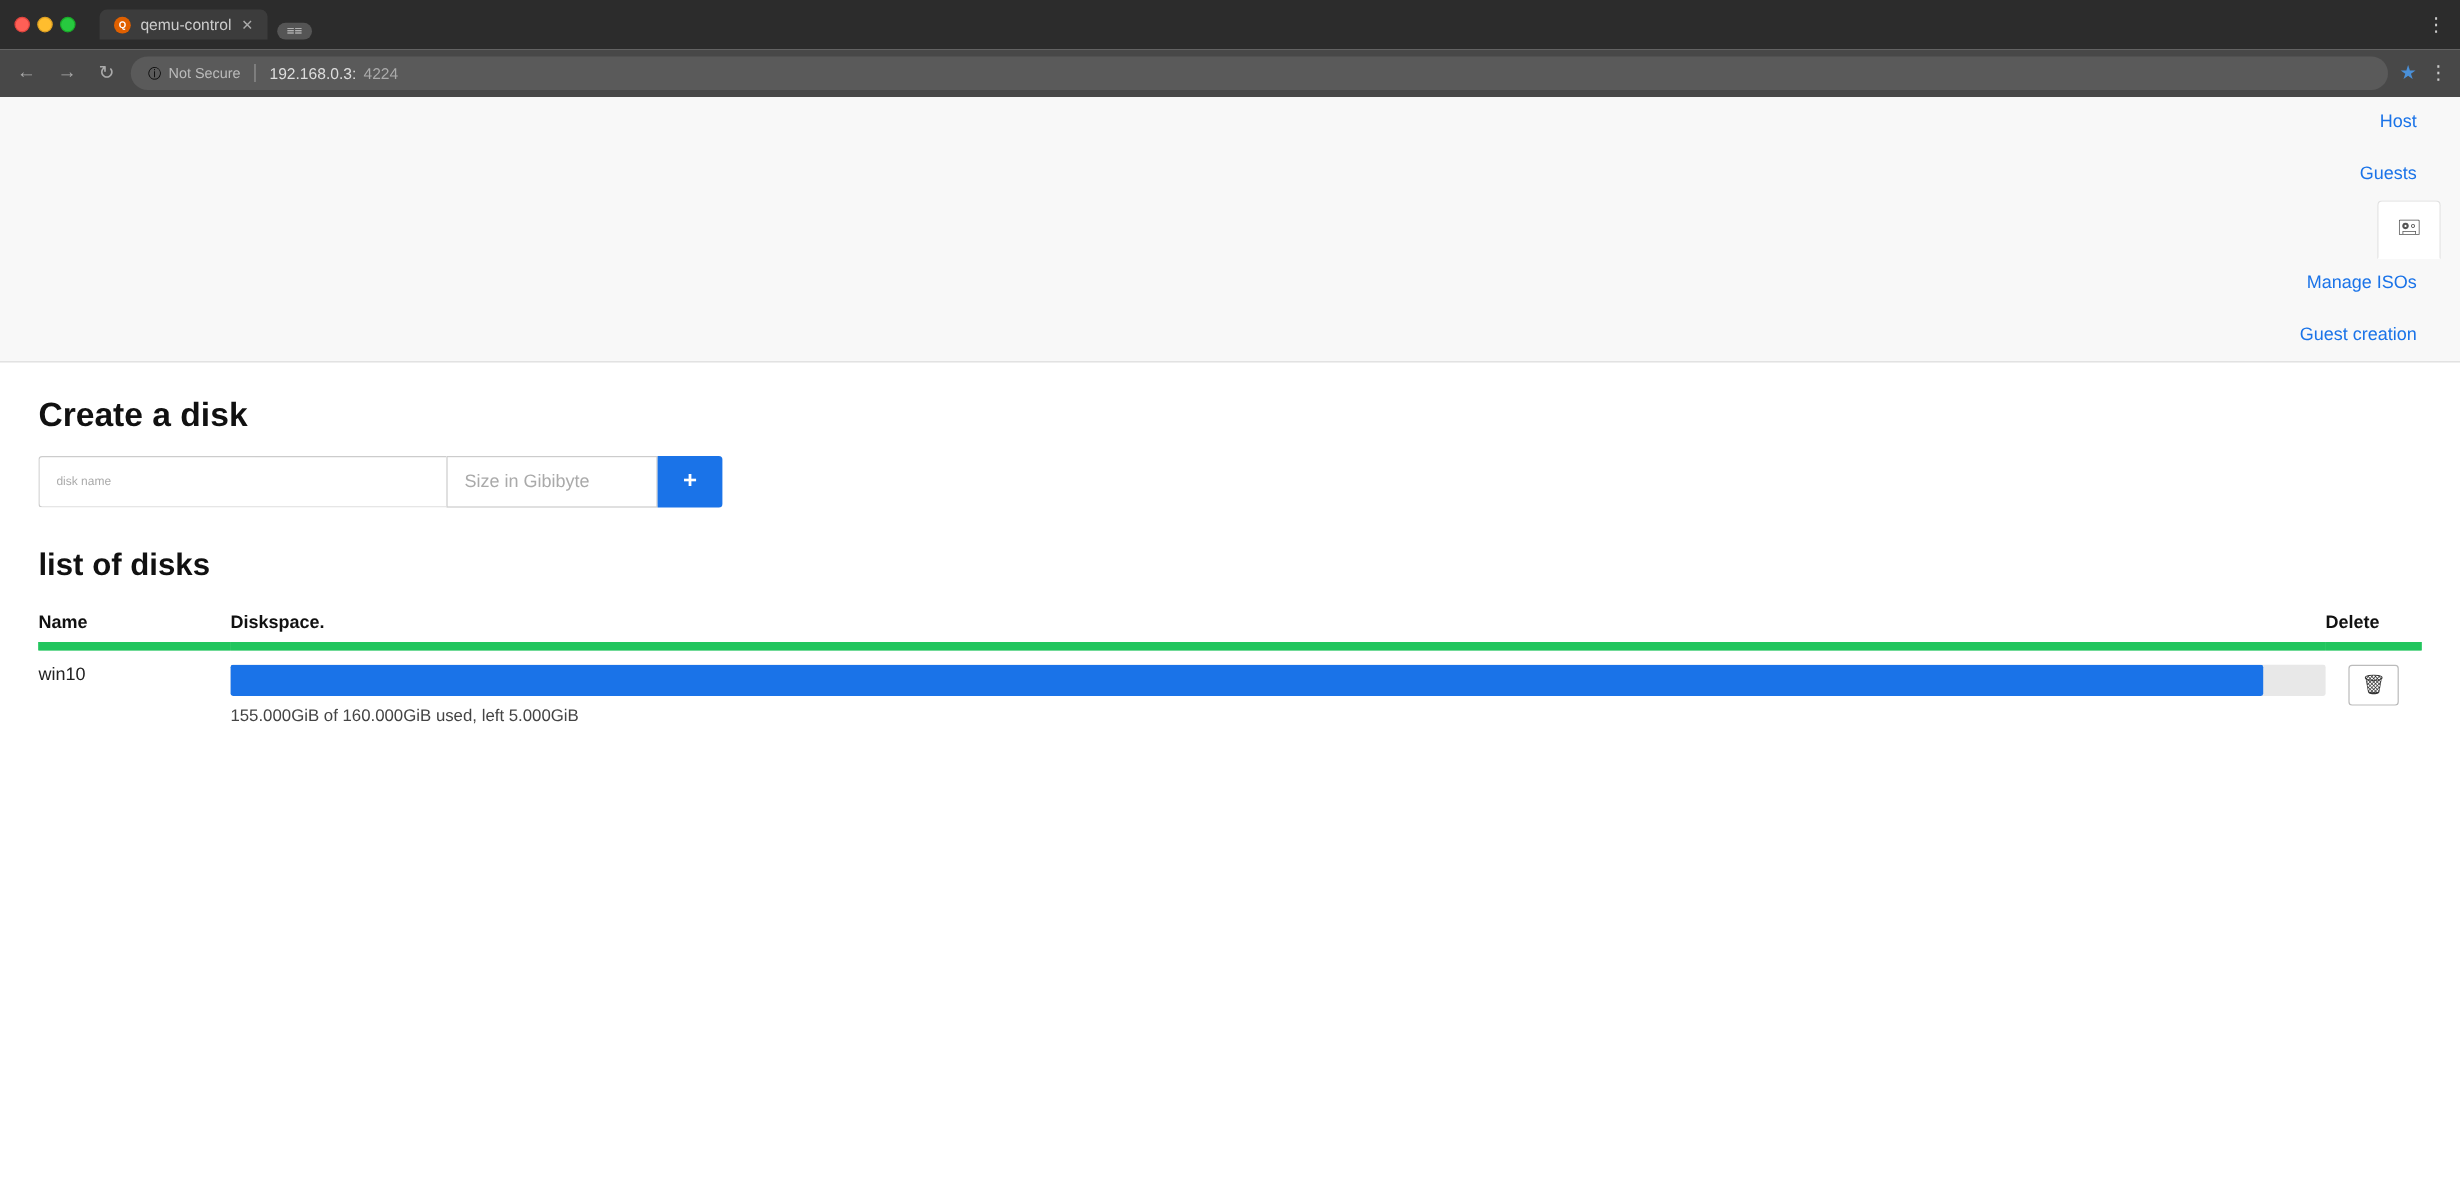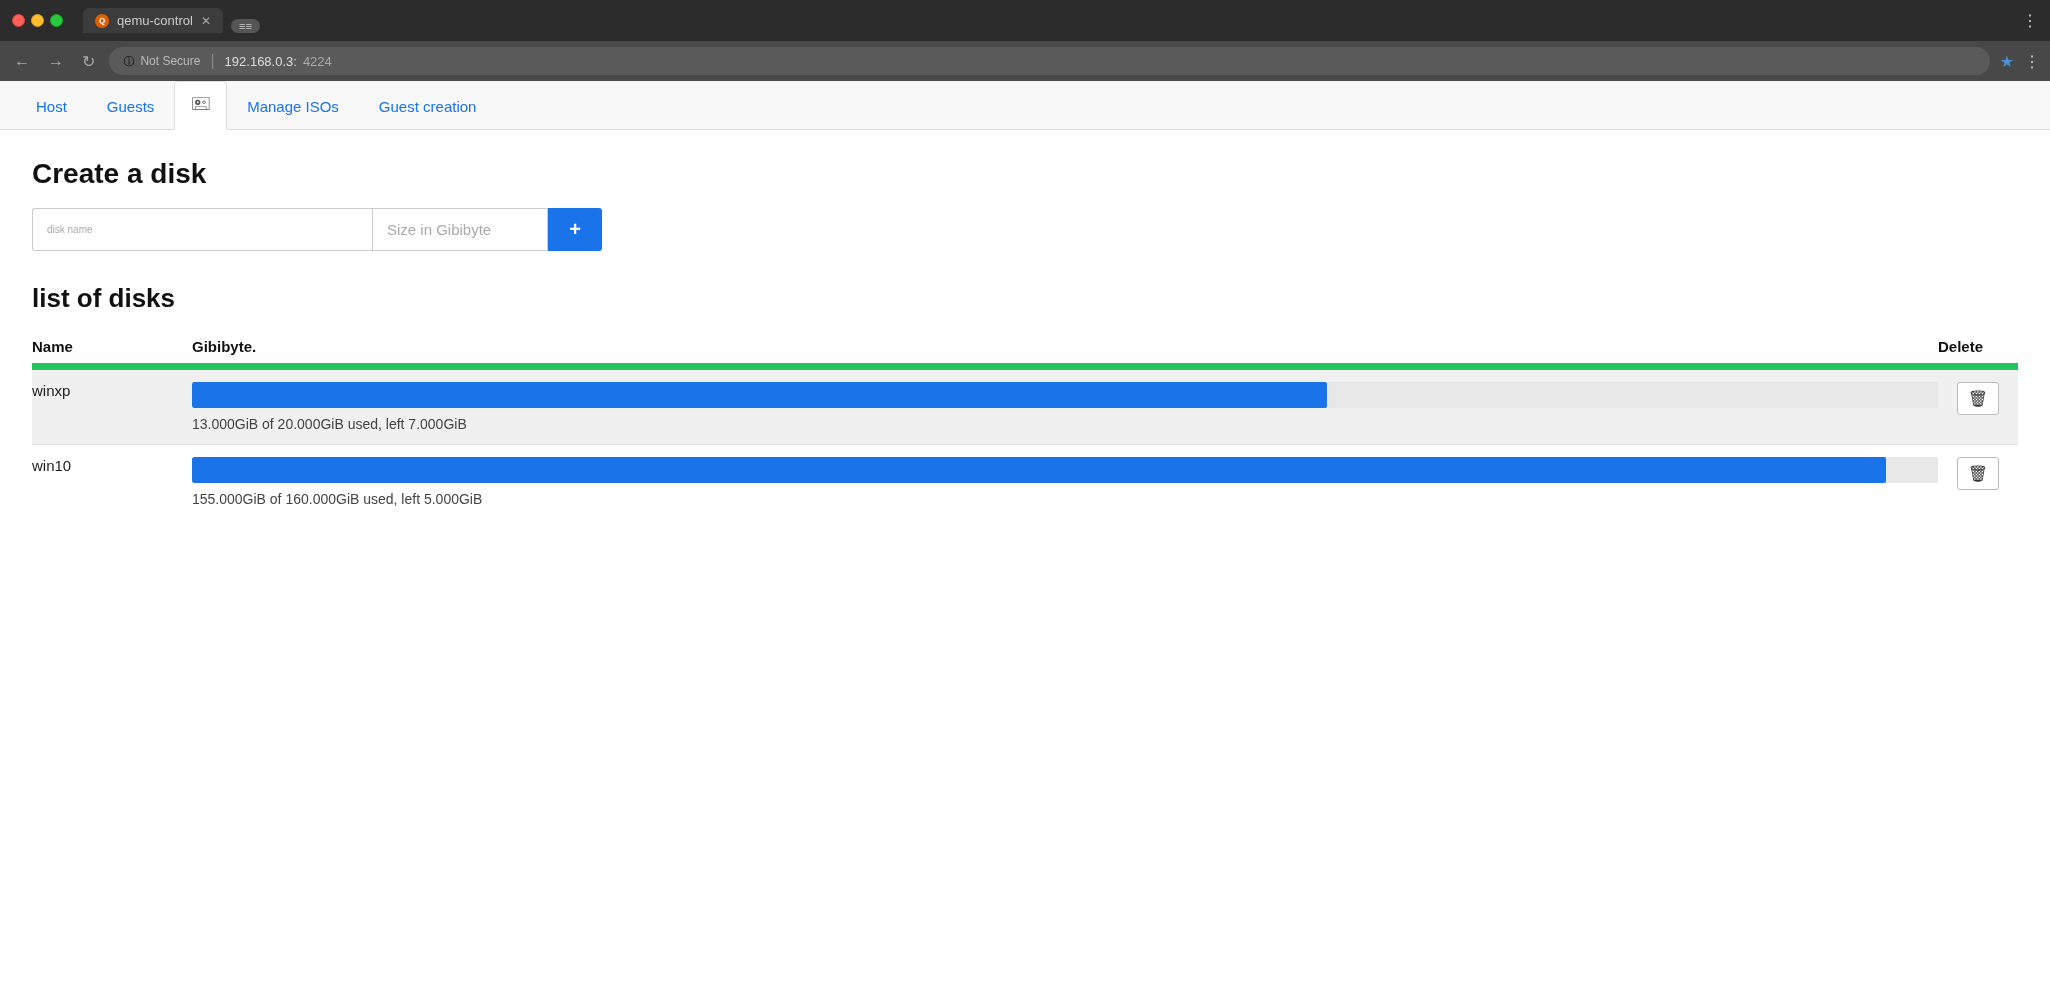--- a/index.html
+++ b/index.html
@@ -119,20 +119,21 @@
       min-height: 700px;
     }
 
     
     .nav-tabs {
       display: flex;
       align-items: flex-end;
       border-bottom: 1px solid #ddd;
       padding: 0 16px;
       background: #f8f8f8;
+      flex-direction: column;
     }
     .nav-tab {
       padding: 12px 20px;
       font-size: 15px;
       color: #1a73e8;
       cursor: pointer;
       border-bottom: 2px solid transparent;
       text-decoration: none;
     }
     .nav-tab-icon {
@@ -341,37 +342,25 @@
       <input type="text" class="disk-size-input" placeholder="Size in Gibibyte" style="">
       <button class="add-disk-btn">+</button>
     </div>
 
     <h2 class="list-section-title">list of disks</h2>
 
     <table class="disk-table">
       <thead>
         <tr>
           <th class="th-name">Name</th>
-          <th class="th-diskspace">Gibibyte.</th>
+          <th class="th-diskspace">Diskspace.</th>
           <th class="th-delete">Delete</th>
         </tr>
       </thead>
       <tbody id="disk-rows">
-      <tr style="background: rgb(240, 240, 240);">
-    <td class="disk-name-cell">winxp</td>
-    <td class="disk-bar-cell">
-      <div class="disk-bar-container">
-        <div class="disk-bar-fill" style="width:65%"></div>
-      </div>
-      <div class="disk-bar-label">13.000GiB of 20.000GiB used, left 7.000GiB</div>
-    </td>
-    <td class="delete-cell">
-      <button class="delete-btn" title="Delete winxp">🗑</button>
-    </td>
-  </tr>
           <tr style="background: rgb(255, 255, 255);">
     <td class="disk-name-cell">win10</td>
     <td class="disk-bar-cell">
       <div class="disk-bar-container">
         <div class="disk-bar-fill" style="width:97%"></div>
       </div>
       <div class="disk-bar-label">155.000GiB of 160.000GiB used, left 5.000GiB</div>
     </td>
     <td class="delete-cell">
       <button class="delete-btn" title="Delete win10">🗑</button>

